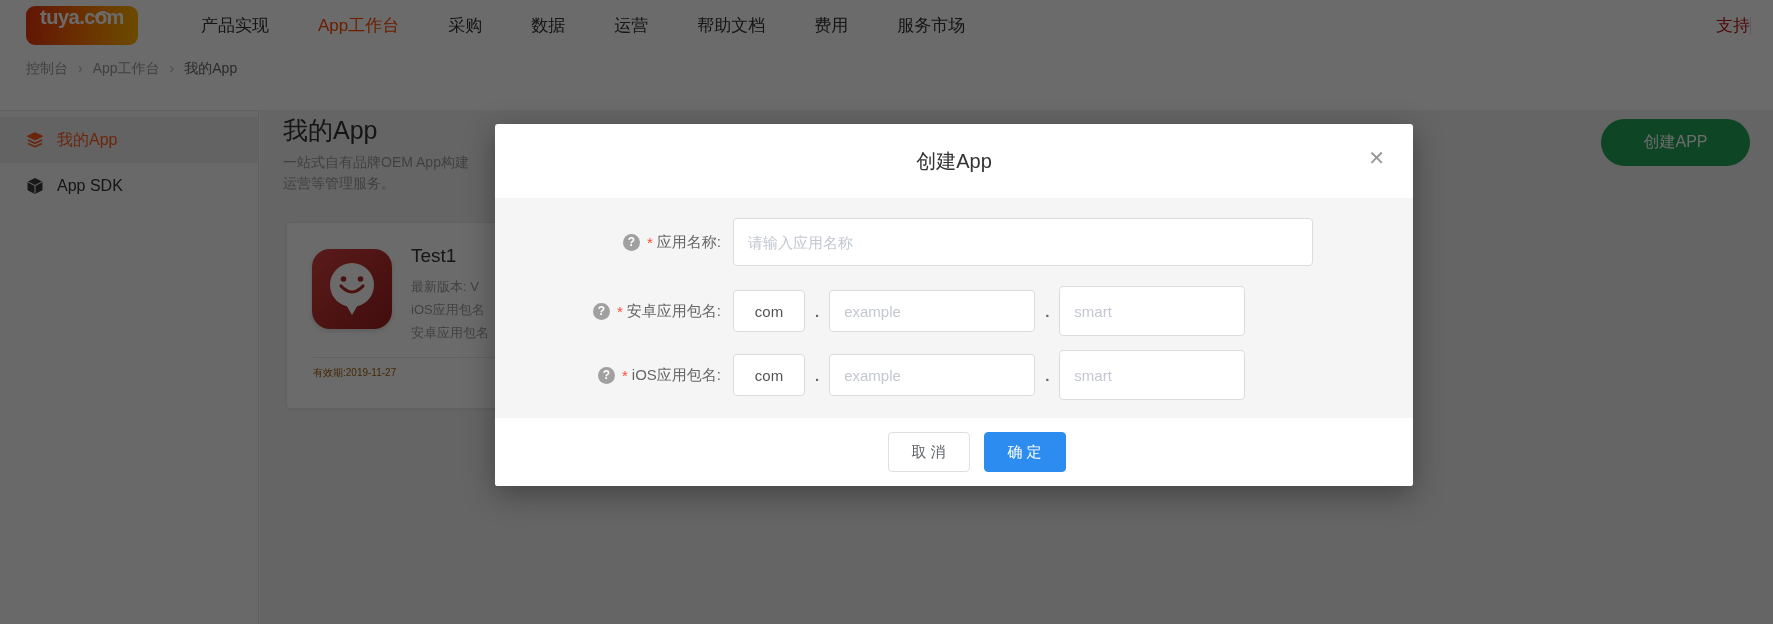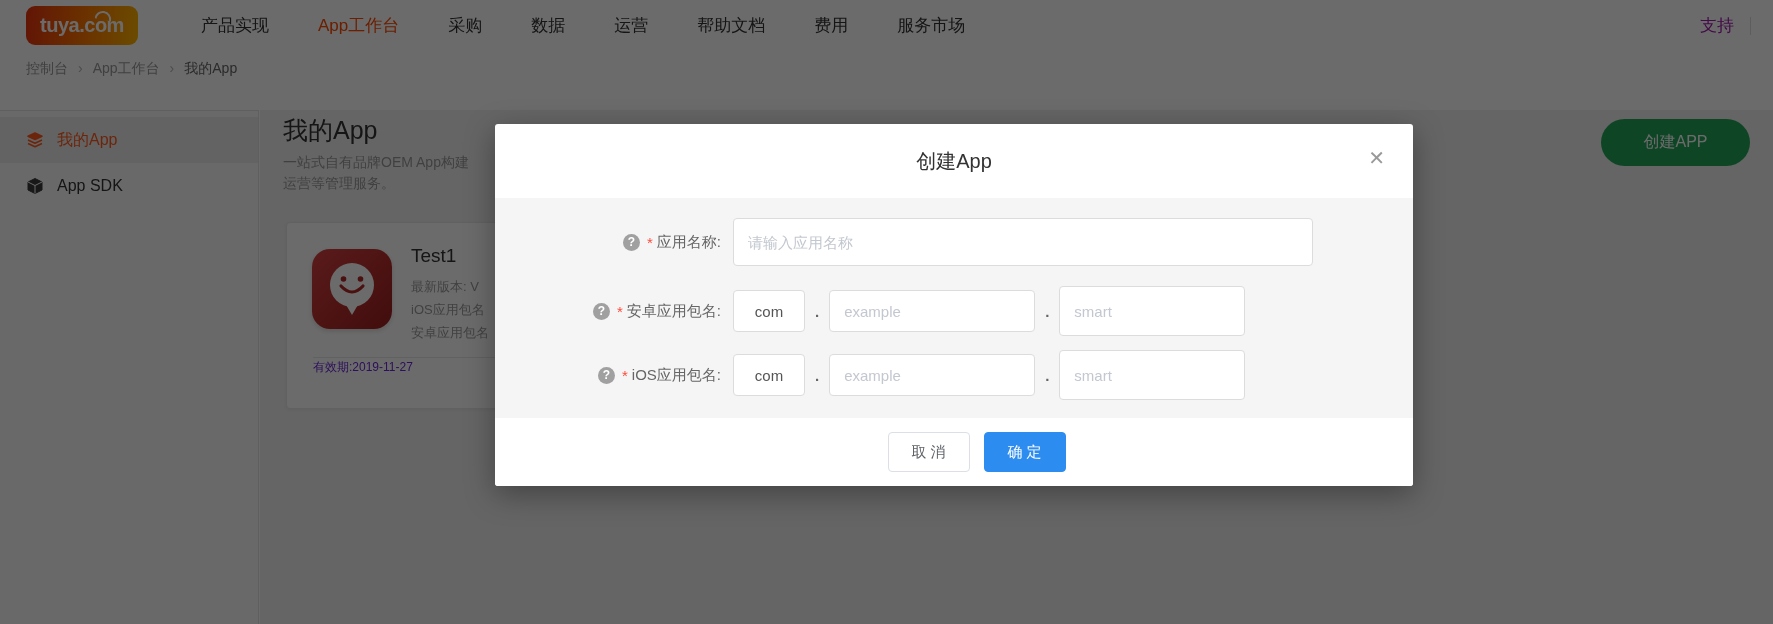--- a/index.html
+++ b/index.html
@@ -3,28 +3,28 @@
 <meta charset="utf-8">
 <style>
   html,body{margin:0;padding:0;}
   .stage{position:relative;width:1773px;height:624px;overflow:hidden;background:#fff;
          font-family:"Liberation Sans","DejaVu Sans",sans-serif;-webkit-font-smoothing:antialiased;}
 
   
   .topnav{position:absolute;top:0;left:0;right:0;height:51px;background:#fff;}
   .logo{position:absolute;left:26px;top:6px;width:112px;height:39px;border-radius:9px;
         background:linear-gradient(95deg,#e8330f 0%,#ff7a00 55%,#ffb400 100%);
-        color:#fff;font-weight:bold;font-size:20px;display:flex;align-items:center;justify-content:center;letter-spacing:-0.5px;}
+        color:#fff;font-weight:bold;font-size:20px;display:flex;align-items:flex-start;justify-content:center;letter-spacing:-0.5px;}
   .logo-swoosh{position:absolute;top:5px;right:26px;width:13px;height:7px;border:2px solid #fff;border-bottom:none;
         border-radius:50% 50% 0 0/100% 100% 0 0;transform:rotate(10deg);}
   .nav-items{position:absolute;left:201px;top:0;height:51px;display:flex;gap:49px;align-items:center;
         font-size:17px;color:#333;}
   .nav-item{cursor:pointer;white-space:nowrap;}
   .nav-item.active{color:#ff4800;}
-  .nav-right{position:absolute;right:22px;top:0;height:51px;display:flex;align-items:center;gap:16px;font-size:17px;color:#a21caf;}
+  .nav-right{position:absolute;right:22px;top:0;height:51px;display:flex;align-items:center;font-size:17px;color:#b91c1c;}
   .nav-right .vdiv{width:1px;height:18px;background:#ddd;}
 
   
   .breadcrumb{position:absolute;left:26px;top:60px;display:flex;gap:10px;font-size:14px;color:#999;}
   .breadcrumb .sep{color:#b5b5b5;}
   .breadcrumb .current{color:#666;}
 
   
   .sidebar{position:absolute;left:0;top:110px;bottom:0;width:259px;background:#fbfbfb;
         border-top:1px solid #e3e3e3;border-right:1px solid #e3e3e3;box-sizing:border-box;padding-top:6px;}
@@ -40,21 +40,21 @@
         color:#fff;font-size:16px;display:flex;align-items:center;justify-content:center;cursor:pointer;border:none;}
 
   
   .app-card{position:absolute;left:26px;top:112px;width:520px;height:185px;background:#fff;
         border:1px solid #e6e6e6;border-radius:4px;box-shadow:0 1px 4px rgba(0,0,0,0.06);cursor:pointer;}
   .app-icon{position:absolute;left:25px;top:26px;width:80px;height:80px;border-radius:18px;overflow:hidden;
         background:linear-gradient(135deg,#d64040,#9c1f1f);box-shadow:0 2px 5px rgba(0,0,0,0.15);}
   .card-name{position:absolute;left:124px;top:22px;font-size:19px;color:#333;}
   .card-meta{position:absolute;left:124px;top:52px;font-size:13px;color:#9b9b9b;line-height:23px;white-space:nowrap;}
   .card-divider{position:absolute;left:26px;right:0;top:134px;height:1px;background:#e8e8e8;}
-  .card-validity{position:absolute;left:26px;top:136px;font-size:12px;color:#6d28d9;}
+  .card-validity{position:absolute;left:26px;top:143px;font-size:10px;color:#a16207;}
 
   
   .overlay{position:absolute;inset:0;background:rgba(0,0,0,0.58);z-index:50;}
   .modal{position:absolute;left:495px;top:124px;width:918px;height:362px;background:#fff;border-radius:3px;
         z-index:100;box-shadow:0 8px 30px rgba(0,0,0,0.35);}
   .modal-header{position:relative;height:74px;display:flex;align-items:center;justify-content:center;
         font-size:20px;color:#333;font-weight:500;}
   .modal-close{position:absolute;right:28px;top:24px;font-size:20px;color:#999;cursor:pointer;line-height:1;font-weight:400;}
   .modal-body{position:absolute;top:74px;left:0;right:0;height:220px;background:#f5f5f5;}
   .form-row{position:absolute;left:0;display:flex;align-items:center;}

